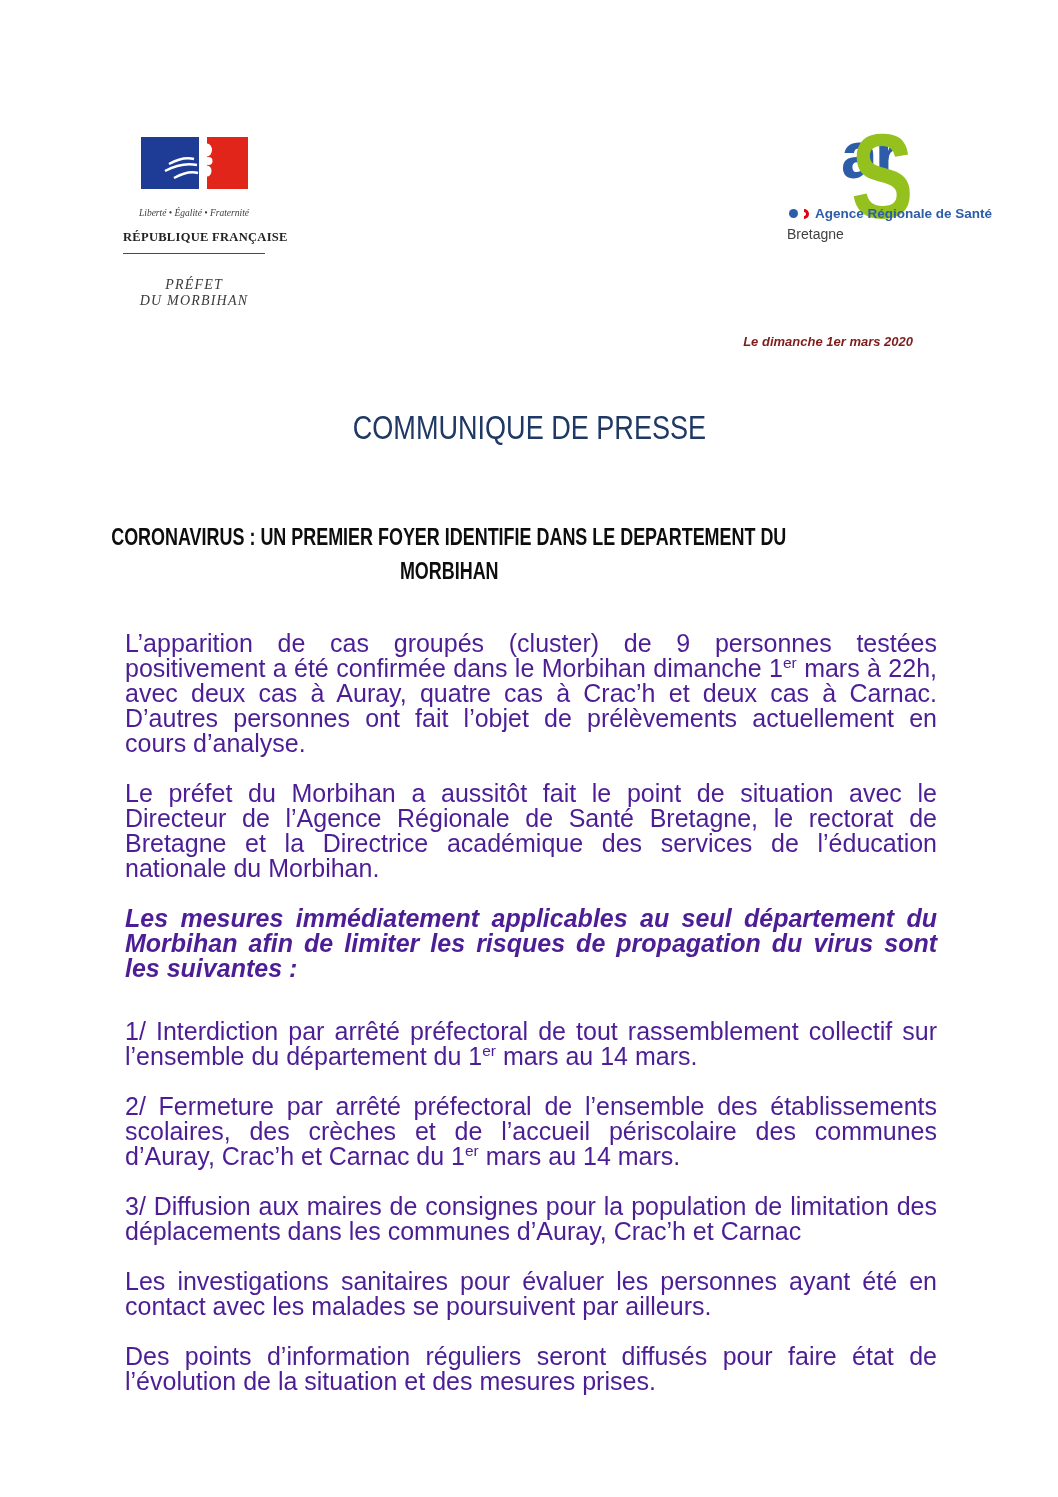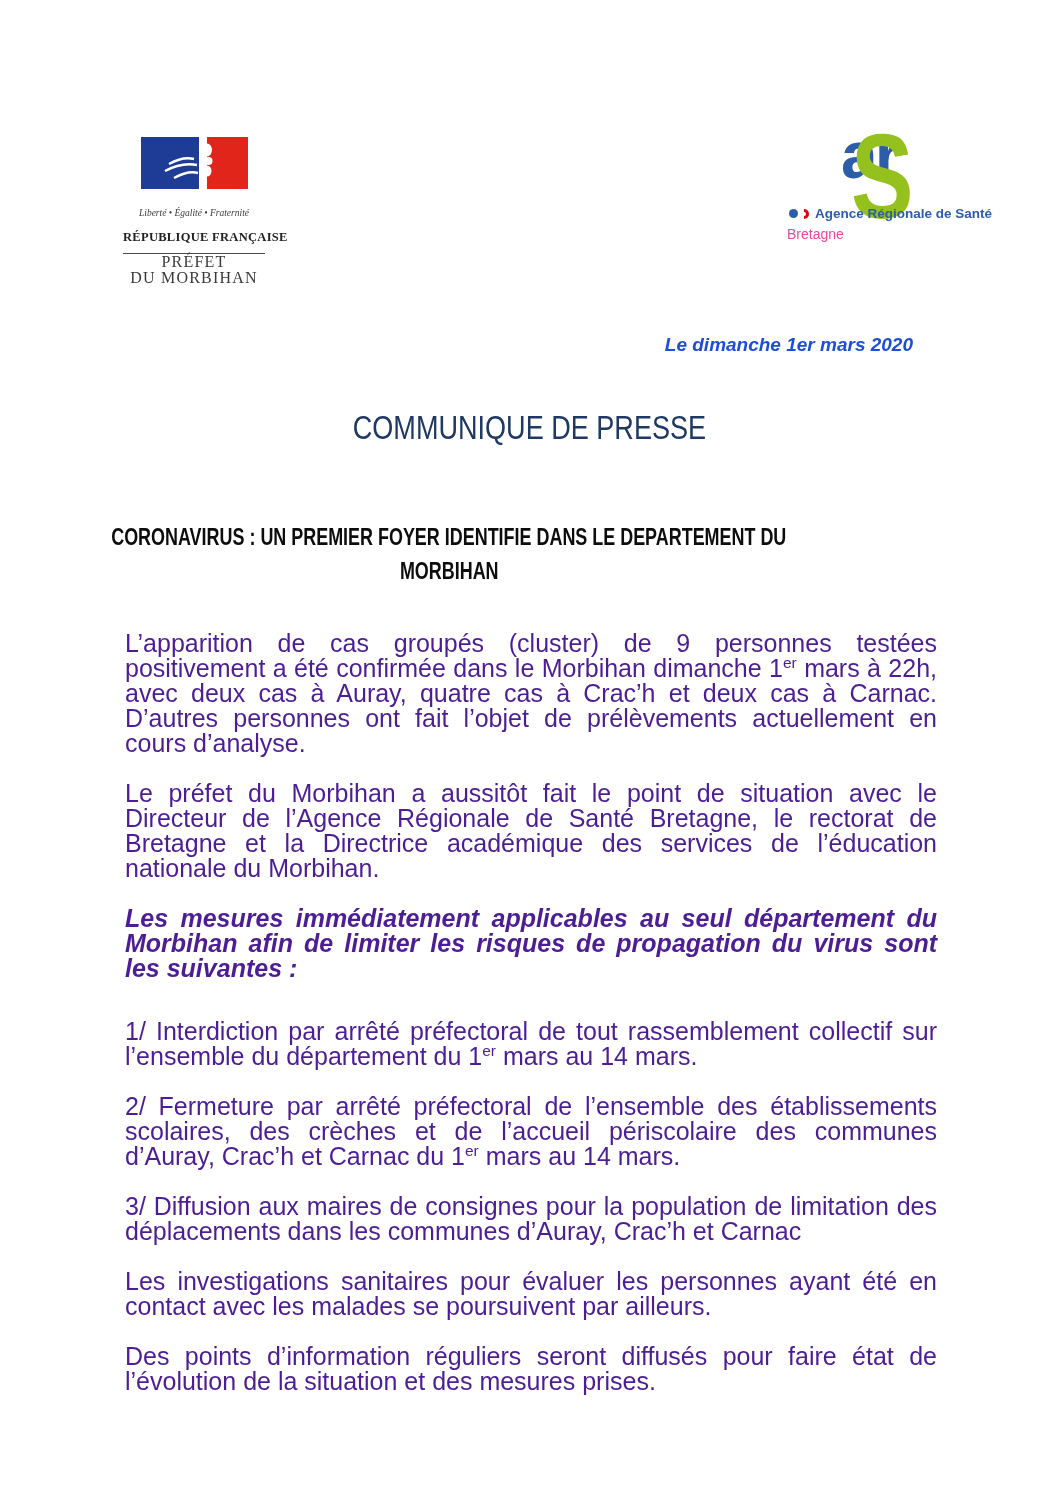--- a/index.html
+++ b/index.html
@@ -39,25 +39,27 @@
     margin-top: 12px;
     white-space: nowrap;
   }
   .prefet-rule {
     border: none;
     border-top: 1.6px solid #4a4a4a;
     margin: 8px 0 0 0;
     width: 142px;
   }
   .prefet-title {
+    margin-top: 23px;
     font-family: "Liberation Serif", serif;
-    font-size: 16px;
+    font-size: 14px;
     letter-spacing: 1.2px;
     color: #3a3a3a;
     line-height: 16px;
+    font-style: italic;
   }
 
   
   .ars-block { position: absolute; left: 785px; top: 130px; width: 170px; height: 112px; }
   .ars-ar {
     position: absolute; left: 8px; top: -8px;
     font-size: 66px; font-weight: bold; letter-spacing: -3px;
     line-height: 1;
     margin-left: 48px;
   }
@@ -77,22 +79,22 @@
     border: 3px solid #e1000f; border-left: 0;
     border-radius: 0 10px 10px 0;
   }
   .ars-agency { font-size: 13.5px; font-weight: bold; }
   .ars-region { position: absolute; left: 2px; top: 96px; font-size: 14px; }
 
   
   .date-line {
     position: absolute;
     top: 334px; right: 145px;
-    font-size: 19px; font-weight: bold; font-style: italic;
-    color: #1d4ed8;
+    font-size: 13px; font-weight: bold; font-style: italic;
+    color: #7f1d1d;
   }
 
   
   .title {
     position: absolute;
     top: 408px; left: 0; width: 1058px;
     text-align: center;
     font-size: 33px; font-weight: normal; line-height: 40px;
     white-space: nowrap;
   }
@@ -149,21 +151,21 @@
   </div>
 
   <div class="ars-block">
     <span class="ars-ar" style="color: rgb(45, 92, 168);">ar</span>
     <span class="ars-s" style="color: rgb(149, 193, 31);">S</span>
     <div class="ars-agency-row">
       <span class="dot-blue" style="background: rgb(45, 92, 168);"></span>
       <span class="arc-red"></span>
       <span class="ars-agency" style="color: rgb(45, 92, 168);">Agence Régionale de Santé</span>
     </div>
-    <div class="ars-region" style="color: #ec4899;">Bretagne</div>
+    <div class="ars-region" style="color: #404040;">Bretagne</div>
   </div>
 
   <div class="date-line">Le dimanche 1er mars 2020</div>
 
   <div class="title">
     <span class="title-inner" style="color: rgb(31, 56, 100);">COMMUNIQUE DE PRESSE</span>
   </div>
 
   <div class="heading" id="heading">
       <div class="heading-line"><span class="hl-inner">CORONAVIRUS : UN PREMIER FOYER IDENTIFIE DANS LE DEPARTEMENT DU</span></div>

